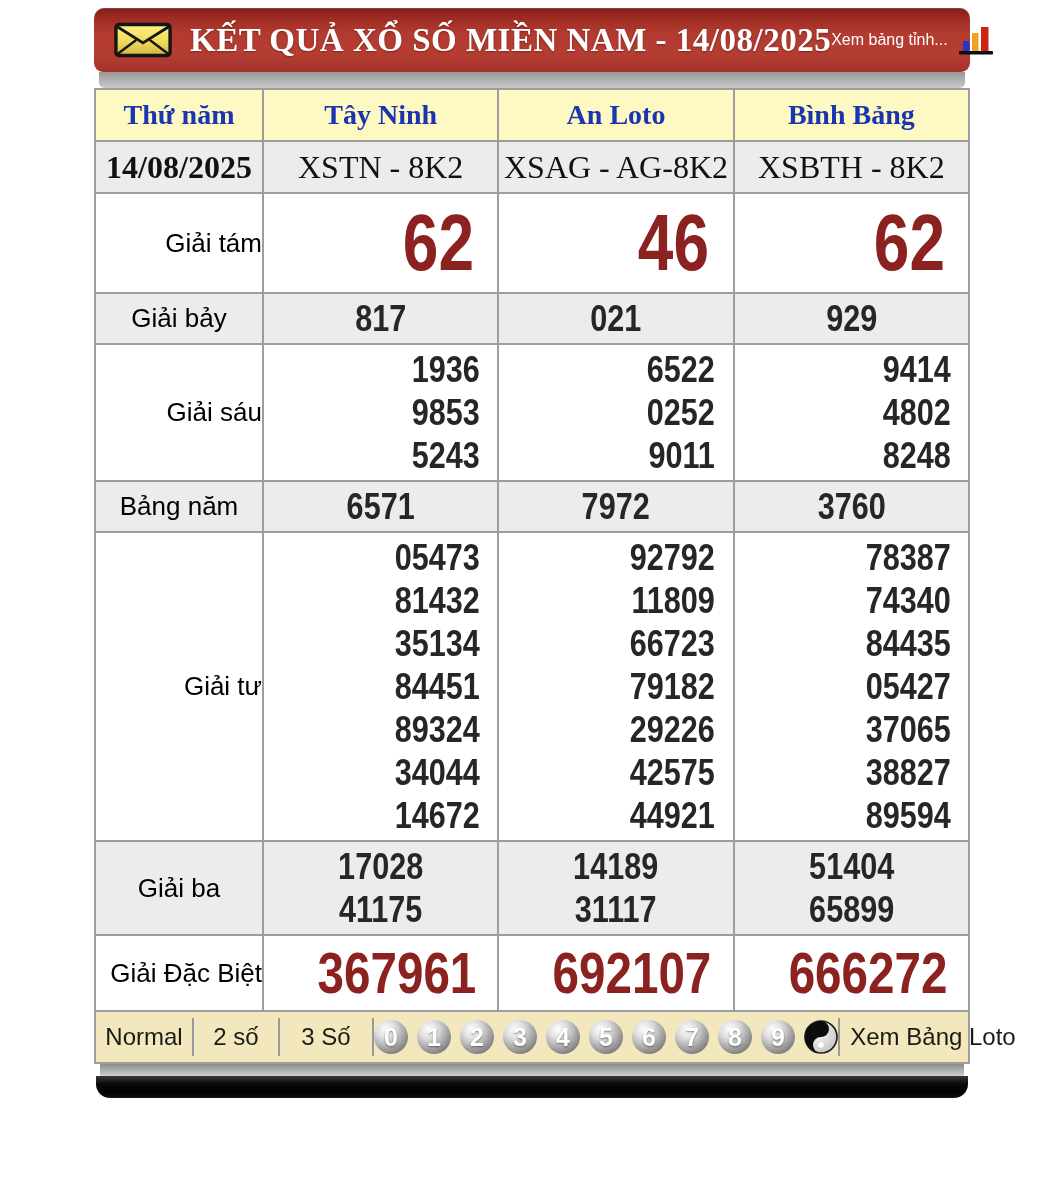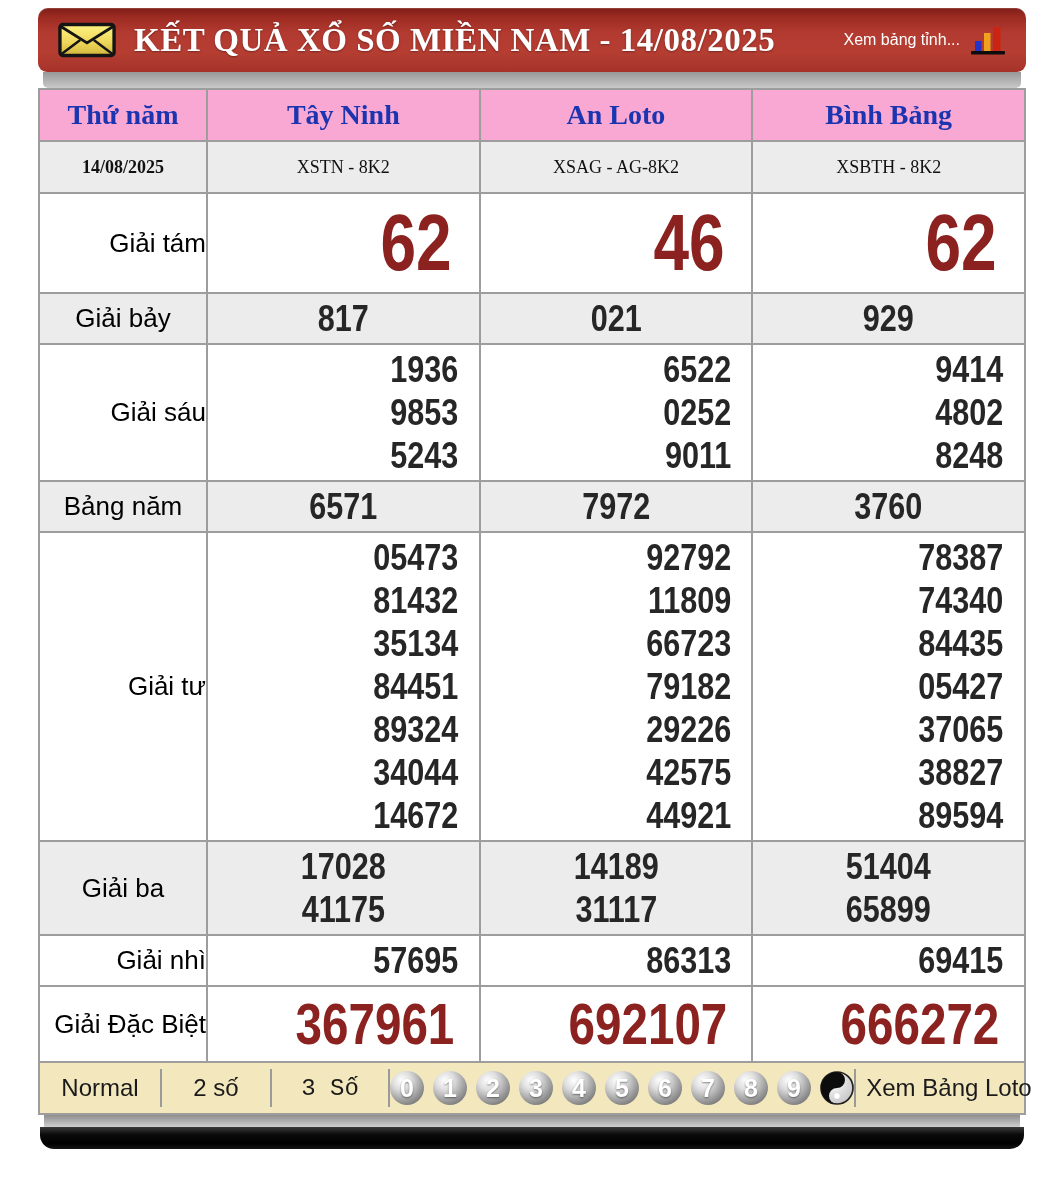--- a/index.html
+++ b/index.html
@@ -1,17 +1,17 @@
 <!DOCTYPE html>
 <html><head>
 <meta charset="utf-8">
 <style>
   html,body{margin:0;padding:0;background:#fff;}
   body{width:1064px;font-family:"Liberation Sans",sans-serif;-webkit-font-smoothing:antialiased;}
-  .page{width:988px;margin:8px auto 17px;}
+  .page{width:876px;margin:8px auto 17px;}
 
   
   .titlebar{
     height:64px;border-radius:10px 10px 9px 9px;
     background:linear-gradient(#7c1e17 0%,#9c2b22 14%,#b23a30 38%,#b53d32 70%,#a5332a 100%);
     display:flex;align-items:center;padding:0 20px;box-sizing:border-box;
     box-shadow:inset 0 1px 0 rgba(255,255,255,.15);
   }
   .env-icon{width:58px;height:36px;margin-right:18px;flex:0 0 auto;}
   .title-text{
@@ -22,42 +22,42 @@
   .chart-icon{width:36px;height:30px;margin-left:10px;flex:0 0 auto;cursor:pointer;}
   .graystrip-top{height:16px;margin:0 5px;background:linear-gradient(#989898,#c9c9c9);border-radius:0 0 5px 5px;}
 
   
   table.results{width:100%;border-collapse:collapse;table-layout:fixed;margin-top:0;}
   table.results td,table.results th{
     border:2px solid #9d9d9d;text-align:center;vertical-align:middle;padding:3px 0;
     overflow:hidden;
   }
   tr.head-row th{
-    background:#f9a8d4;color:#1b35b0;font-family:"Liberation Serif",serif;
+    background:#fef9c3;color:#1b35b0;font-family:"Liberation Serif",serif;
     font-size:28px;font-weight:bold;height:44px;cursor:pointer;
   }
-  tr.date-row td{background:#ececec;font-family:"Liberation Serif",serif;font-size:18px;color:#111;height:44px;}
+  tr.date-row td{background:#ececec;font-family:"Liberation Serif",serif;font-size:32px;color:#111;height:44px;}
   tr.date-row td.date-cell{font-weight:bold;}
   tr.prize-row td.label-cell{font-size:26px;color:#000;background:#fff;}
   tr.prize-row.shade td{background:#ececec;}
   tr.prize-row.plain td{background:#fff;text-align:right;}
   .num{font-size:36px;font-weight:bold;line-height:43px;color:#262626;transform:scaleX(.85);}
   tr.xl .num{font-size:80px;line-height:92px;color:#8b2220;transform:scaleX(.8);}
   tr.lg .num{font-size:58px;line-height:68px;color:#8b2220;transform:scaleX(.82);}
 
   
   .footer{
     display:flex;align-items:center;background:#f3e7bd;
     border:2px solid #9d9d9d;border-top:none;height:50px;box-sizing:content-box;
     font-size:24px;color:#1a1a1a;
   }
-  .mode{flex:0 0 auto;text-align:center;cursor:pointer;padding:0 16px;}
+  .mode{flex:0 0 auto;text-align:center;cursor:pointer;padding:0 4px;}
   .mode-normal{width:88px;}
   .mode-2so{width:76px;}
-  .mode-3so{width:84px;font-family:Liberation Mono, monospace;}
+  .mode-3so{width:84px;}
   .fdiv{flex:0 0 auto;width:2px;height:38px;background:#9a9a9a;}
   .balls{flex:1 1 auto;display:flex;align-items:center;justify-content:center;gap:9px;}
   .ball{
     width:34px;height:34px;border-radius:50%;flex:0 0 auto;cursor:pointer;
     background:radial-gradient(circle at 35% 28%,#ffffff 0%,#dedede 28%,#a3a3a3 58%,#767676 82%,#626262 100%);
     color:#fff;font-size:25px;font-weight:bold;display:flex;align-items:center;justify-content:center;
     text-shadow:0 1px 2px rgba(0,0,0,.45);
   }
   .yinyang{width:34px;height:34px;flex:0 0 auto;cursor:pointer;}
   .loto{flex:0 0 auto;width:186px;text-align:center;cursor:pointer;white-space:nowrap;}
@@ -209,32 +209,20 @@
           </td>
           <td class="num-cell">
             <div class="num">14189</div>
             <div class="num">31117</div>
           </td>
           <td class="num-cell">
             <div class="num">51404</div>
             <div class="num">65899</div>
           </td>
         </tr>
-        <tr class="prize-row plain">
-          <td class="label-cell">Giải nhì</td>
-          <td class="num-cell">
-            <div class="num">57695</div>
-          </td>
-          <td class="num-cell">
-            <div class="num">86313</div>
-          </td>
-          <td class="num-cell">
-            <div class="num">69415</div>
-          </td>
-        </tr>
         <tr class="prize-row plain lg">
           <td class="label-cell">Giải Đặc Biệt</td>
           <td class="num-cell">
             <div class="num">367961</div>
           </td>
           <td class="num-cell">
             <div class="num">692107</div>
           </td>
           <td class="num-cell">
             <div class="num">666272</div>

